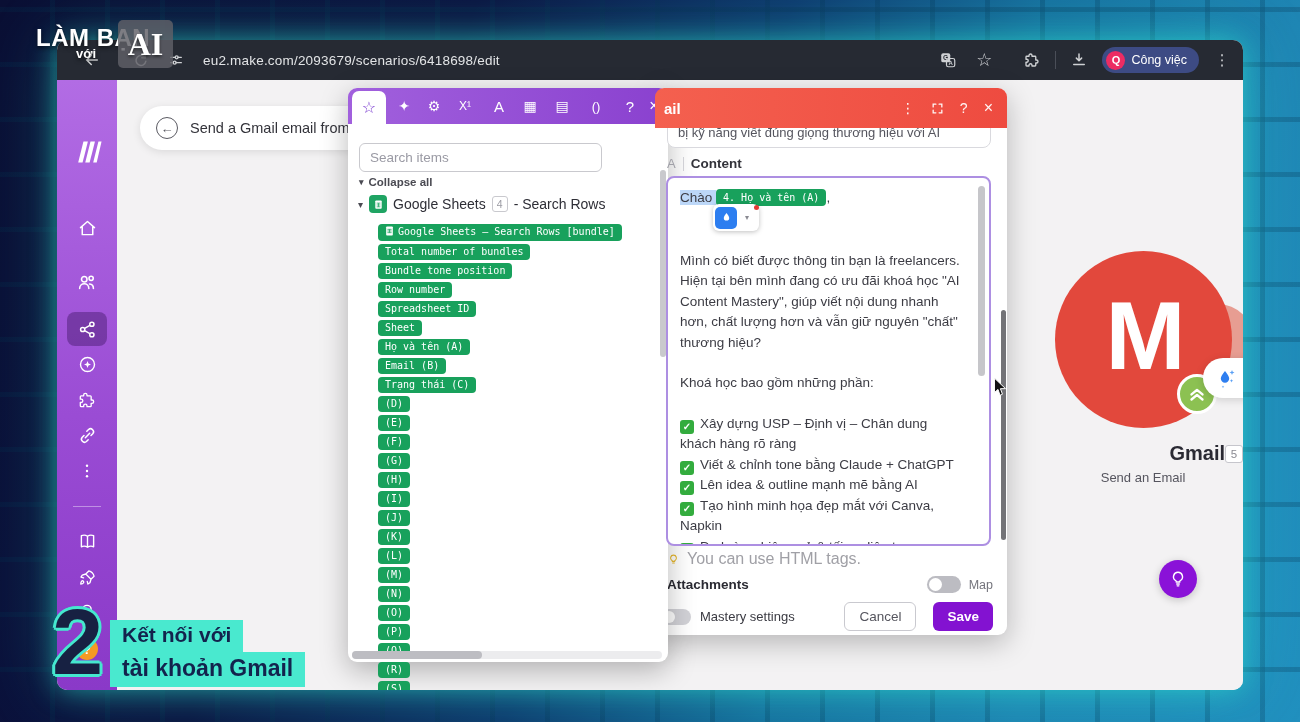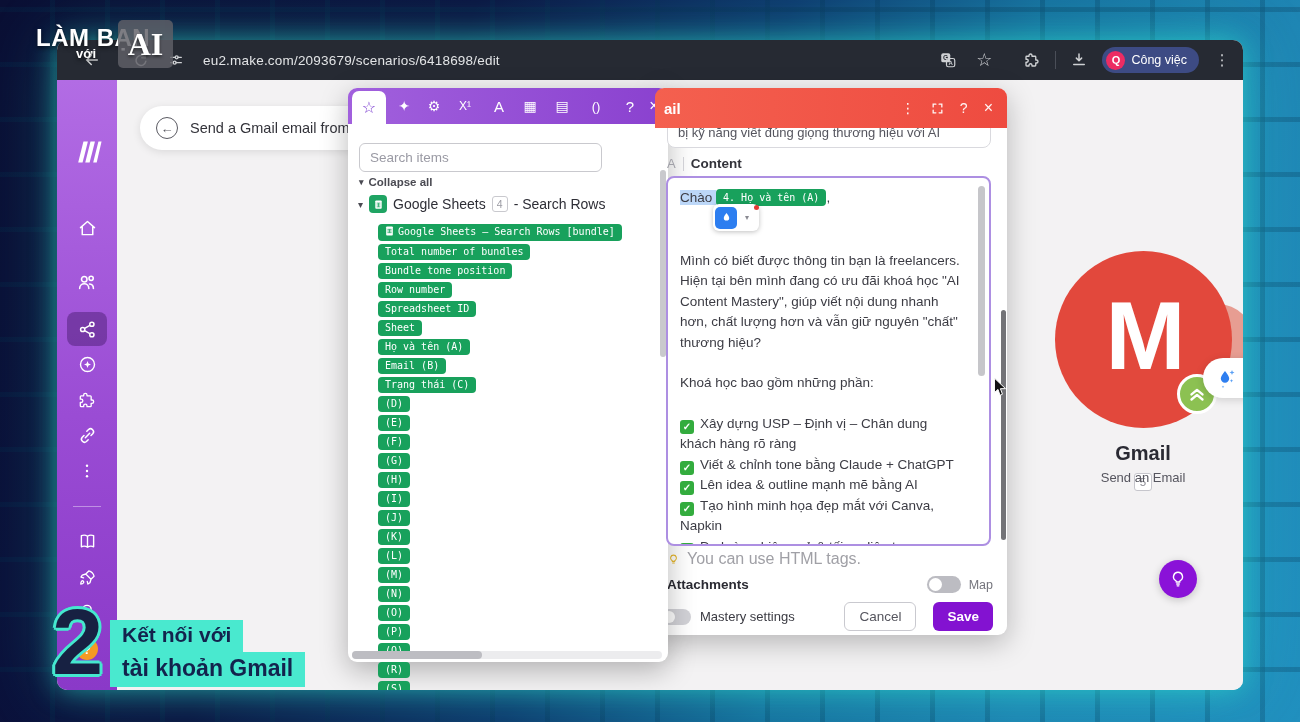--- a/index.html
+++ b/index.html
@@ -56,21 +56,21 @@
   .module{position:absolute;}
   .lobes{position:absolute;left:962px;top:264px;width:196px;height:70px;border-radius:35px;background:#e79d92;}
   .dot-conn{position:absolute;left:1160px;top:291px;width:13px;height:13px;border-radius:50%;background:#e2a29a;}
   .big-circle{position:absolute;left:960px;top:211px;width:177px;height:177px;border-radius:50%;
     background:#e2483c;display:flex;align-items:center;justify-content:center;}
   .gm-letter{color:#fff;font-size:96px;font-weight:bold;line-height:1;margin-top:-8px;
     font-family:"Liberation Sans",sans-serif;letter-spacing:-4px;}
   .mod-badge{position:absolute;left:1082px;top:334px;width:40px;height:40px;border-radius:50%;
     background:#8cc152;border:3px solid #fff;display:flex;align-items:center;justify-content:center;}
   .mod-label-row{position:absolute;left:948px;top:402px;width:200px;display:flex;align-items:center;
-    justify-content:flex-end;gap:8px;flex-direction:column;}
+    justify-content:flex-end;}
   .mod-name{font-size:20px;font-weight:bold;color:#2a2a33;}
   .mod-count{width:18px;height:18px;border:1px solid #c6c6cc;border-radius:3px;color:#8a8a92;
     font-size:11.5px;display:flex;align-items:center;justify-content:center;background:#fff;}
   .mod-sub{position:absolute;left:948px;top:430px;width:200px;text-align:center;font-size:13px;color:#55555e;}
   .ext-pill{position:absolute;left:1146px;top:318px;width:100px;height:40px;border-radius:20px;background:#fff;
     box-shadow:0 2px 8px rgba(0,0,0,.15);display:flex;align-items:center;padding-left:12px;}
   .bulb-btn{position:absolute;left:1102px;top:520px;width:38px;height:38px;border-radius:50%;background:#8a12d8;
     display:flex;align-items:center;justify-content:center;box-shadow:0 2px 8px rgba(0,0,0,.2);}
 
   

